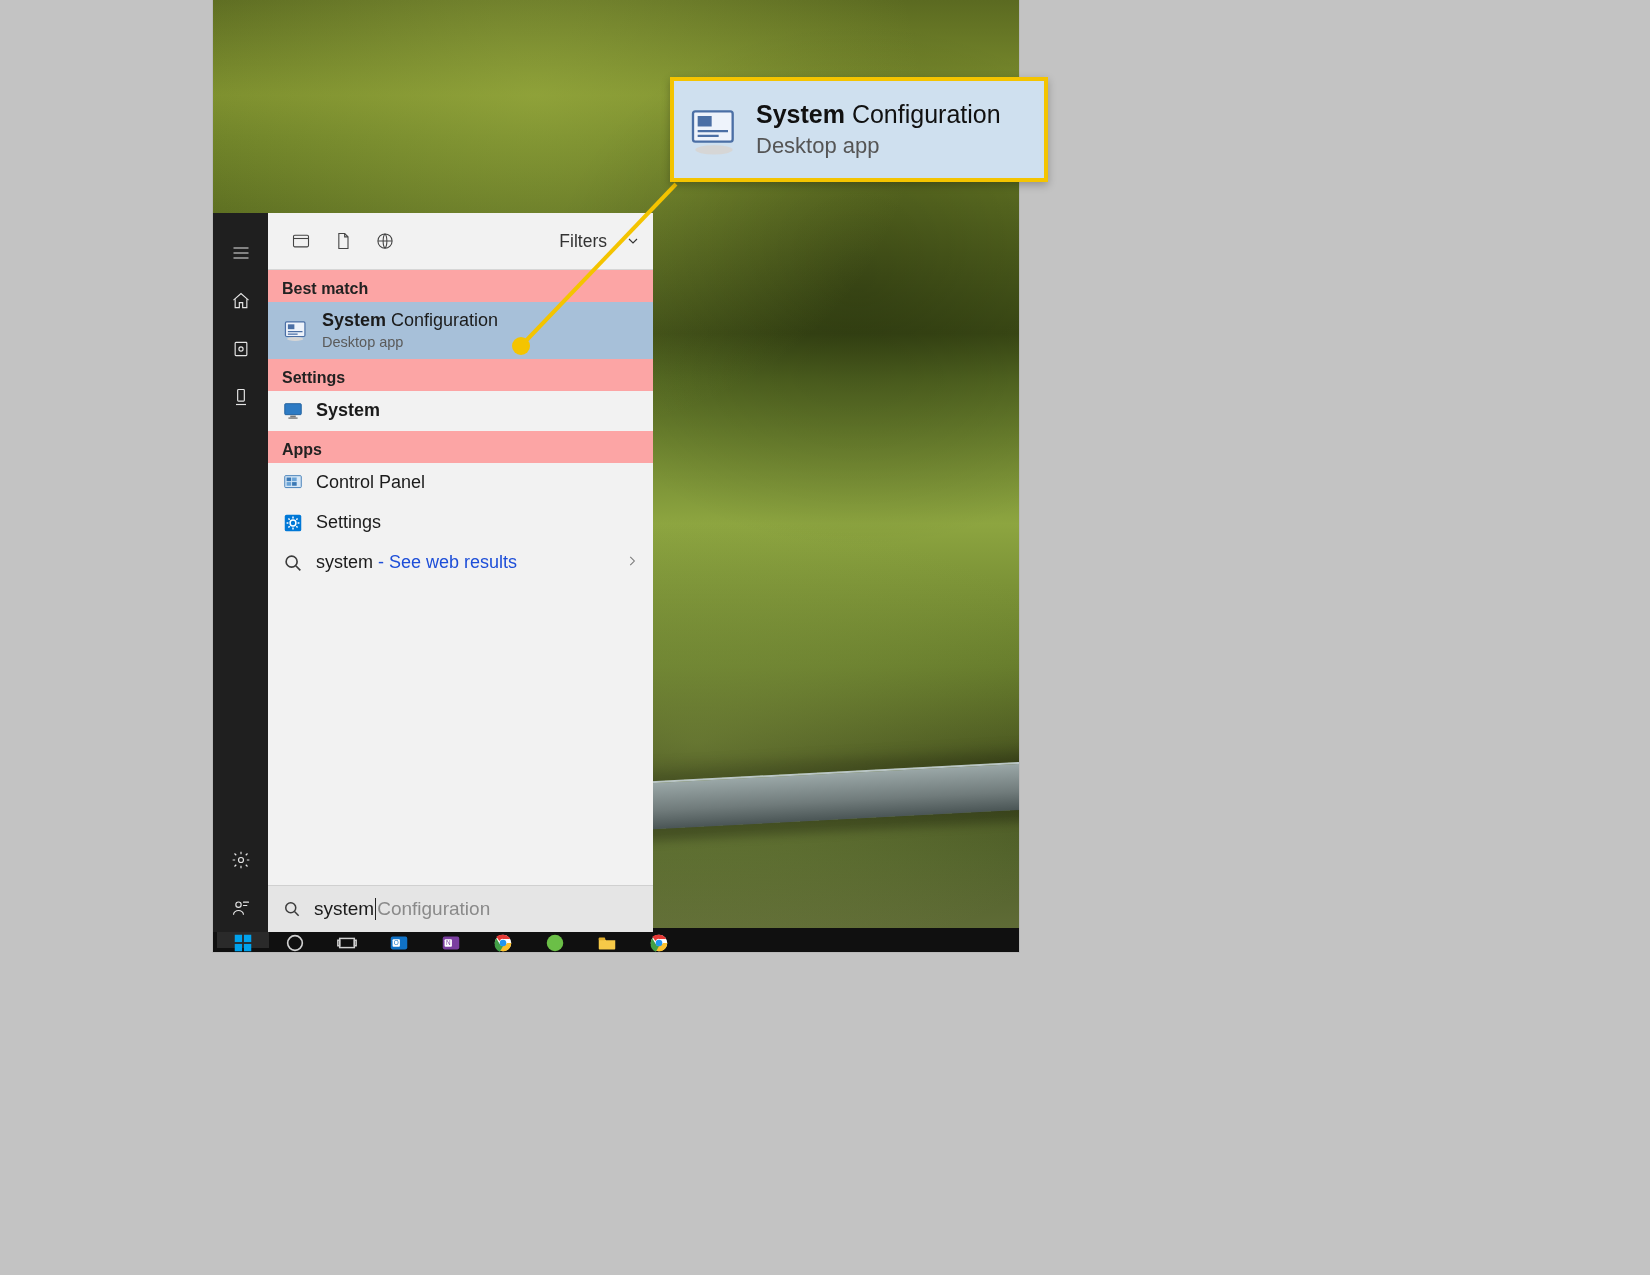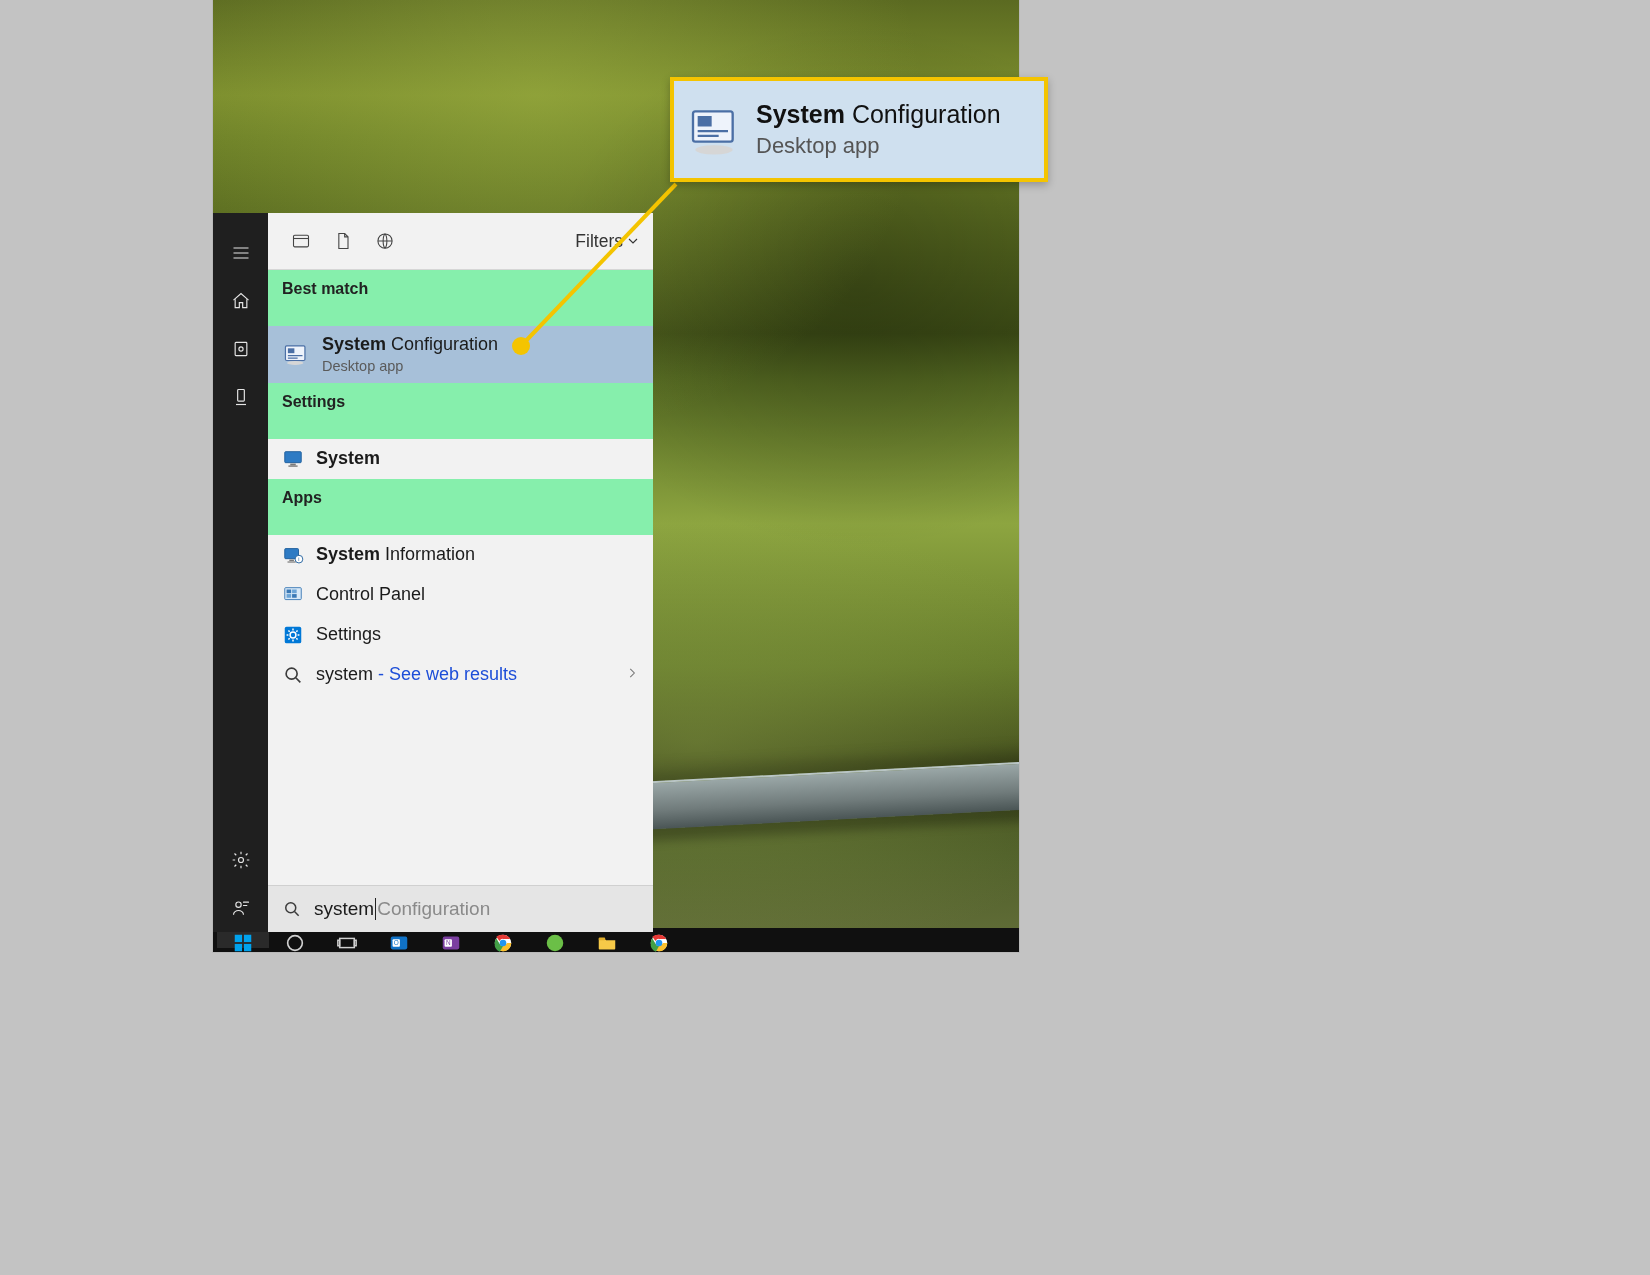--- a/index.html
+++ b/index.html
@@ -90,36 +90,36 @@
     color:#333;
   }
   .top-tabs .tab-ic {
     width:42px; height:40px;
     display:flex; align-items:center; justify-content:center;
     cursor:pointer;
   }
   .top-tabs .tab-ic svg { width:20px; height:20px; stroke:#444; fill:none; stroke-width:1.3; }
   .top-tabs .filters {
     margin-left:auto;
-    display:flex; align-items:center; gap:2px;
+    display:flex; align-items:center; gap:18px;
     font-size:17.5px;
     color:#333;
     cursor:pointer;
   }
   .top-tabs .filters svg{ width:16px; height:16px; stroke:#333; fill:none; stroke-width:1.6; }
 
   .results-scroll {
     flex:1; overflow:hidden;
   }
 
   .section-header {
-    padding:10px 14px 28px 14px;
+    padding:10px 14px 4px 14px;
     font-size:16px;
     font-weight:600;
-    background:#86efac;
+    background:#fca5a5;
   }
 
   .result-item {
     display:flex; align-items:center;
     padding:8px 14px;
     gap:12px;
     cursor:pointer;
   }
   .result-item.selected {
     background:#a7c0d9;
@@ -336,34 +336,20 @@
               </svg>
           </div>
           <div class="rtext">
               <div class="rtitle"><b>System</b><span></span></div>
             </div>
         </div>
 
 
         <div class="section-header">Apps</div>
 
-        <div class="result-item small">
-          <div class="ric">
-            <svg viewBox="0 0 24 24">
-                <rect x="3" y="5" width="15" height="11" rx="1" fill="#2e7bc4" stroke="#1f5e9b"></rect>
-                <rect x="8" y="17" width="5" height="1.6" fill="#7a7a7a"></rect>
-                <rect x="6" y="19" width="9" height="1.3" fill="#7a7a7a"></rect>
-                <circle cx="18.5" cy="16.5" r="4.2" fill="#fff" stroke="#1f5e9b"></circle>
-                <text x="18.5" y="19" text-anchor="middle" font-size="6" fill="#1f5e9b" font-family="Arial">i</text>
-              </svg>
-          </div>
-          <div class="rtext">
-              <div class="rtitle"><b>System</b><span> Information</span></div>
-            </div>
-        </div>
 
         <div class="result-item small">
           <div class="ric">
             <svg viewBox="0 0 24 24">
                 <rect x="3" y="4" width="18" height="13" rx="1" fill="#d7e8f7" stroke="#3a78b5"></rect>
                 <rect x="5" y="6" width="5" height="4" fill="#3a78b5"></rect>
                 <rect x="11" y="6" width="5" height="4" fill="#6aa3d6"></rect>
                 <rect x="5" y="11" width="5" height="4" fill="#6aa3d6"></rect>
                 <rect x="11" y="11" width="5" height="4" fill="#3a78b5"></rect>
               </svg>

